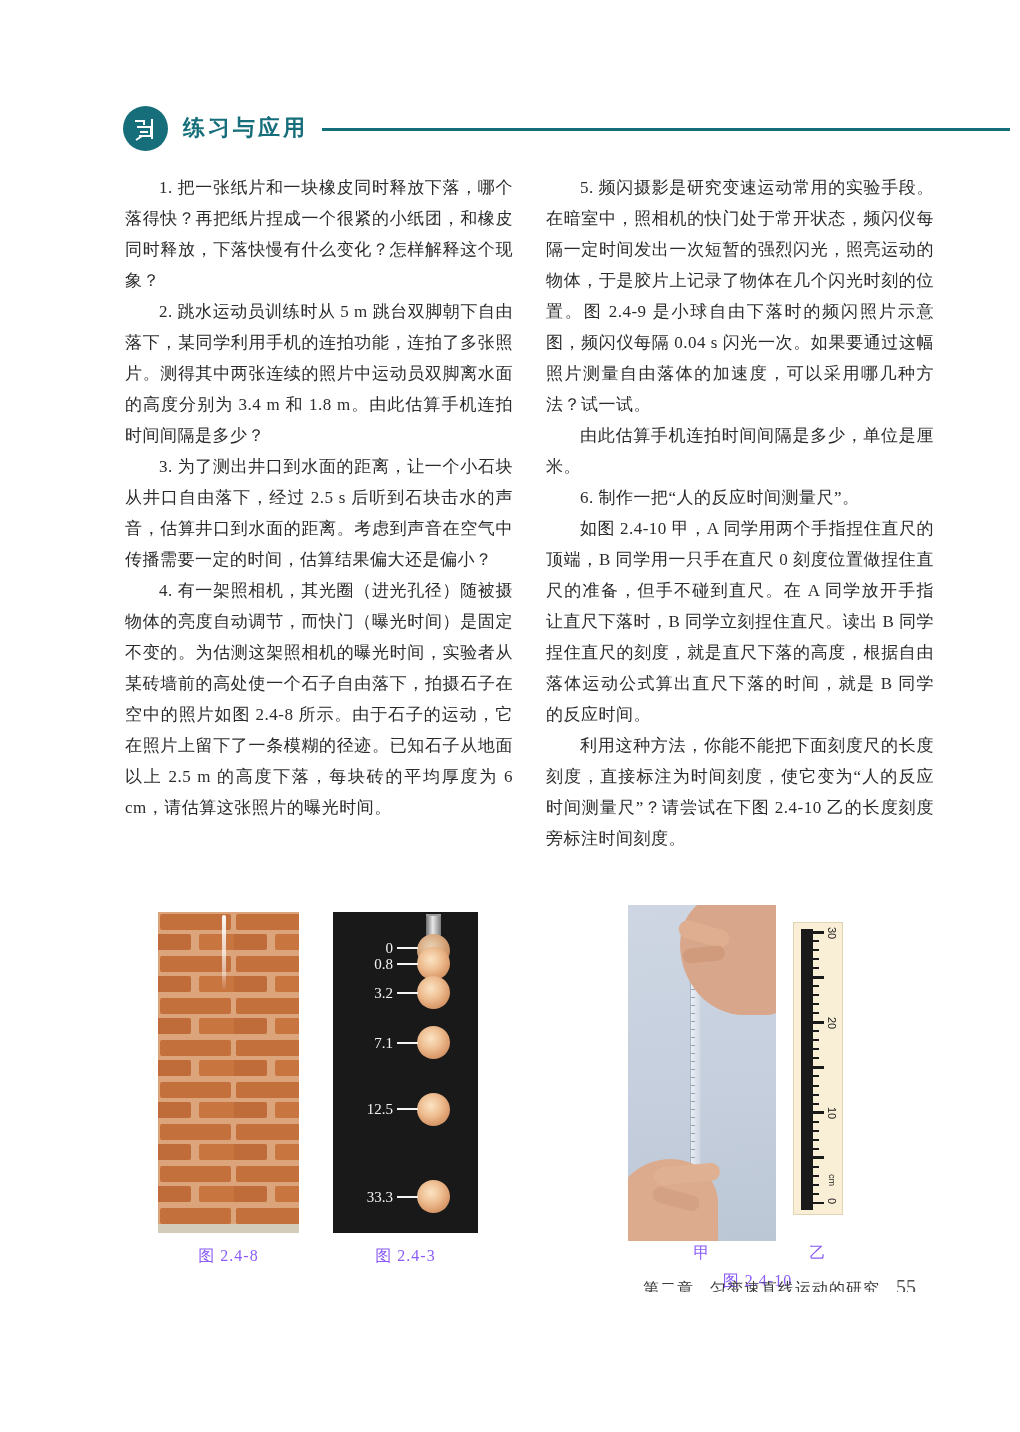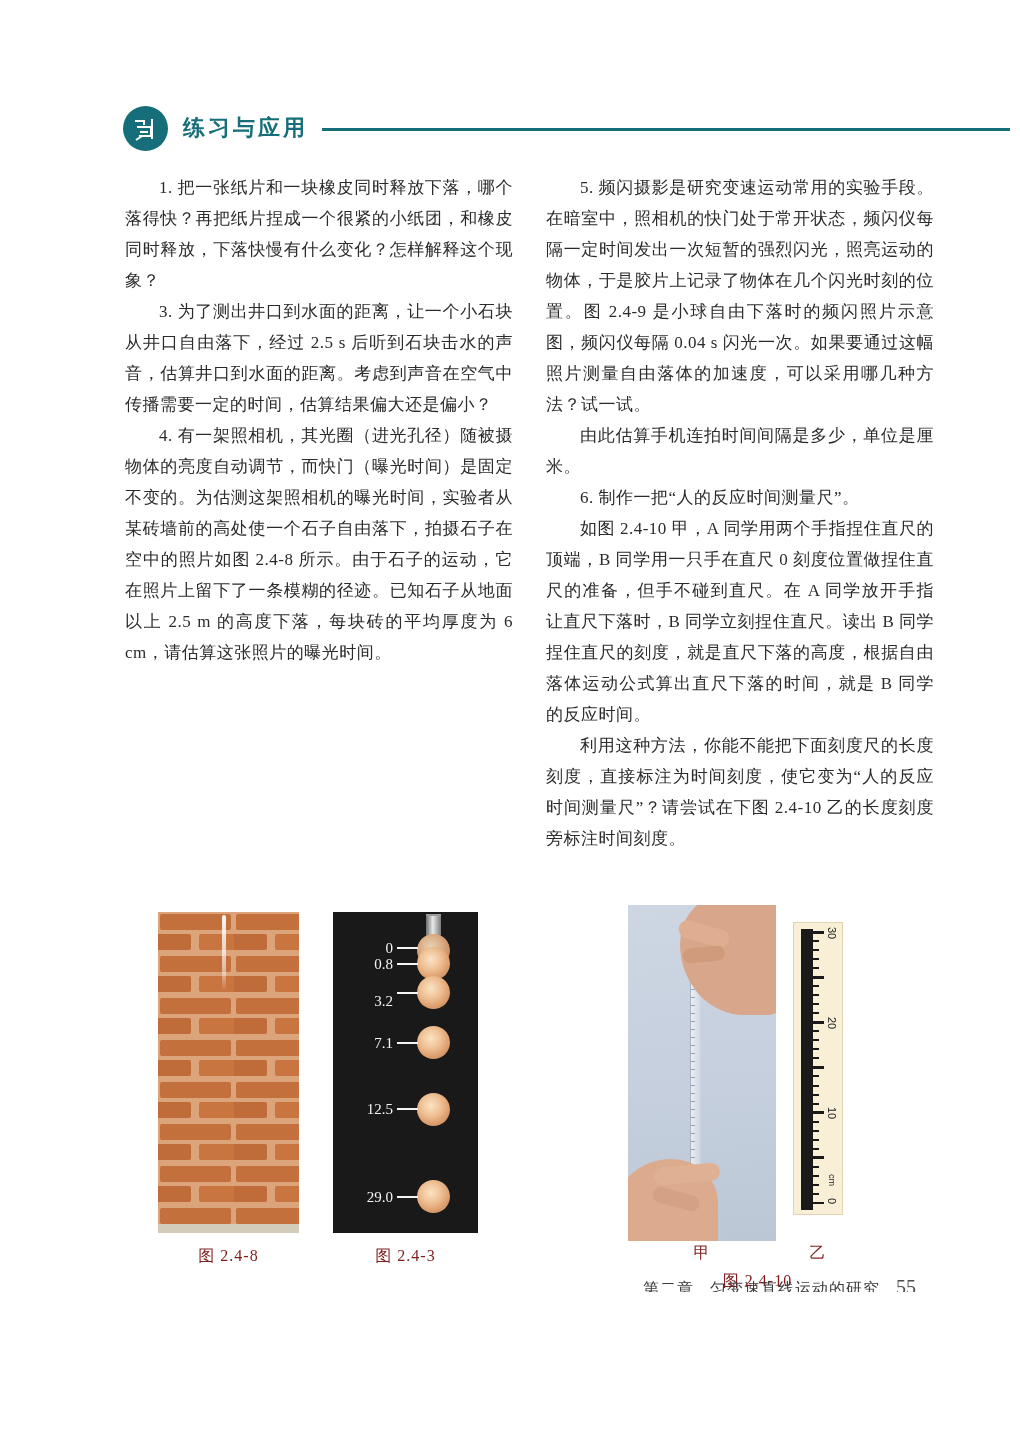--- a/index.html
+++ b/index.html
@@ -60,21 +60,21 @@
   .b1{left:84px;top:35px;}
   .b2{left:84px;top:64px;}
   .b3{left:84px;top:114px;}
   .b4{left:84px;top:181px;}
   .b5{left:84px;top:268px;}
   .slabel{
     position:absolute;left:4px;width:56px;text-align:right;
     color:#f4f4f4;font-size:15px;line-height:18px;
     font-family:"Liberation Serif","DejaVu Serif",serif;
   }
-  .l0{top:27px;} .l1{top:43px;} .l2{top:80px;} .l3{top:122px;} .l4{top:188px;} .l5{top:276px;}
+  .l0{top:27px;} .l1{top:43px;} .l2{top:72px;} .l3{top:122px;} .l4{top:188px;} .l5{top:276px;}
   .sline{position:absolute;left:64px;width:21px;height:2px;background:#f4f4f4;}
   .n0{top:35px;} .n1{top:51px;} .n2{top:80px;} .n3{top:130px;} .n4{top:196px;} .n5{top:284px;}
 
   
   .fig-photo{
     position:absolute;left:628px;top:905px;width:148px;height:336px;overflow:hidden;
     background:linear-gradient(175deg,#ced6e3 0%,#c5cfdd 55%,#bcc7d6 100%);
   }
   .photo-ruler{
     position:absolute;left:62px;top:26px;width:9px;height:280px;
@@ -115,21 +115,21 @@
     transform:rotate(90deg);
   }
   .rn30{top:4px;} .rn20{top:94px;} .rn10{top:184px;} .rn0{top:272px;}
   .ruler-unit{
     position:absolute;left:29px;top:252px;width:18px;
     font-family:"Liberation Sans","DejaVu Sans",sans-serif;
     font-size:9px;color:#222;text-align:center;transform:rotate(90deg);
   }
 
   
-  .cap{position:absolute;font-size:16px;color:#7f1d1d;text-align:center;letter-spacing:1px;}
+  .cap{position:absolute;font-size:16px;color:#8b5cf6;text-align:center;letter-spacing:1px;}
   .cap-248{left:158px;top:1246px;width:141px;}
   .cap-249{left:333px;top:1246px;width:145px;}
   .cap-jia{left:628px;top:1243px;width:148px;}
   .cap-yi{left:793px;top:1243px;width:50px;}
   .cap-2410{left:650px;top:1271px;width:215px;}
   .footer{
     position:absolute;top:1276px;right:104px;
     font-family:"Liberation Sans","DejaVu Sans",sans-serif;
     font-size:16px;color:#3c3c3c;letter-spacing:1px;
     display:flex;align-items:baseline;
@@ -152,20 +152,21 @@
       <path d="M15 22 h14 v9 h-12" fill="none" stroke="#ffffff" stroke-width="2"></path>
       <path d="M18 27 h8 M14 35 l6 -4" fill="none" stroke="#ffffff" stroke-width="2"></path>
       <path d="M30 14 v20" fill="none" stroke="#ffffff" stroke-width="2"></path>
     </svg>
     <span class="header-title">练习与应用</span>
     <div class="header-rule"></div>
   </div>
 
   <div class="col col-left">
     <p>1. 把一张纸片和一块橡皮同时释放下落，哪个落得快？再把纸片捏成一个很紧的小纸团，和橡皮同时释放，下落快慢有什么变化？怎样解释这个现象？</p>
+    <p>2. 跳水运动员训练时从 5 m 跳台双脚朝下自由落下，某同学利用手机的连拍功能，连拍了多张照片。测得其中两张连续的照片中运动员双脚离水面的高度分别为 3.4 m 和 1.8 m。由此估算手机连拍时间间隔是多少？</p>
     <p>3. 为了测出井口到水面的距离，让一个小石块从井口自由落下，经过 2.5 s 后听到石块击水的声音，估算井口到水面的距离。考虑到声音在空气中传播需要一定的时间，估算结果偏大还是偏小？</p>
     <p>4. 有一架照相机，其光圈（进光孔径）随被摄物体的亮度自动调节，而快门（曝光时间）是固定不变的。为估测这架照相机的曝光时间，实验者从某砖墙前的高处使一个石子自由落下，拍摄石子在空中的照片如图 2.4-8 所示。由于石子的运动，它在照片上留下了一条模糊的径迹。已知石子从地面以上 2.5 m 的高度下落，每块砖的平均厚度为 6 cm，请估算这张照片的曝光时间。</p>
   </div>
 
   <div class="col col-right">
     <p>5. 频闪摄影是研究变速运动常用的实验手段。在暗室中，照相机的快门处于常开状态，频闪仪每隔一定时间发出一次短暂的强烈闪光，照亮运动的物体，于是胶片上记录了物体在几个闪光时刻的位置。图 2.4-9 是小球自由下落时的频闪照片示意图，频闪仪每隔 0.04 s 闪光一次。如果要通过这幅照片测量自由落体的加速度，可以采用哪几种方法？试一试。</p>
     <p>由此估算手机连拍时间间隔是多少，单位是厘米。</p>
     <p>6. 制作一把“人的反应时间测量尺”。</p>
     <p>如图 2.4-10 甲，A 同学用两个手指捏住直尺的顶端，B 同学用一只手在直尺 0 刻度位置做捏住直尺的准备，但手不碰到直尺。在 A 同学放开手指让直尺下落时，B 同学立刻捏住直尺。读出 B 同学捏住直尺的刻度，就是直尺下落的高度，根据自由落体运动公式算出直尺下落的时间，就是 B 同学的反应时间。</p>
     <p>利用这种方法，你能不能把下面刻度尺的长度刻度，直接标注为时间刻度，使它变为“人的反应时间测量尺”？请尝试在下图 2.4-10 乙的长度刻度旁标注时间刻度。</p>
@@ -199,21 +200,21 @@
     <div class="sline n1"></div>
     <div class="sline n2"></div>
     <div class="sline n3"></div>
     <div class="sline n4"></div>
     <div class="sline n5"></div>
     <div class="slabel l0">0</div>
     <div class="slabel l1">0.8</div>
     <div class="slabel l2">3.2</div>
     <div class="slabel l3">7.1</div>
     <div class="slabel l4">12.5</div>
-    <div class="slabel l5">29.0</div>
+    <div class="slabel l5">33.3</div>
   </div>
 
   <div class="fig-photo">
     <div class="photo-ruler"></div>
     <div class="hand hand-top"></div>
     <div class="hand finger-a"></div>
     <div class="hand thumb-a"></div>
     <div class="hand hand-bottom"></div>
     <div class="hand finger-b"></div>
     <div class="hand thumb-b"></div>

